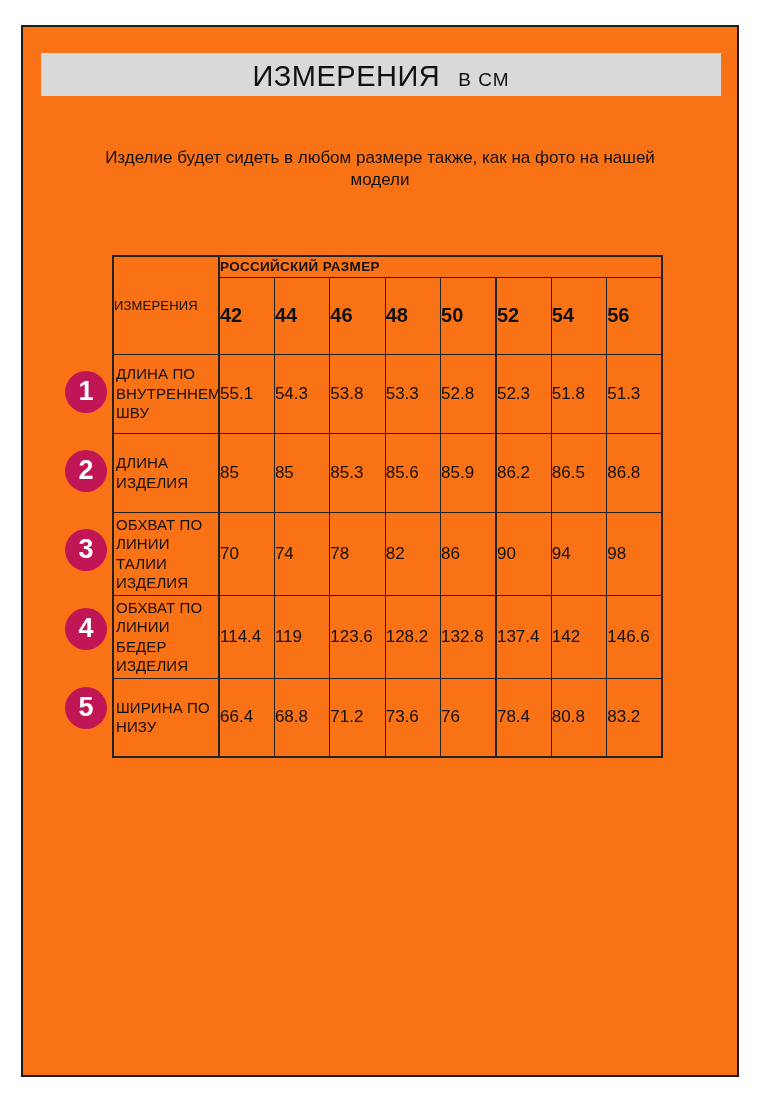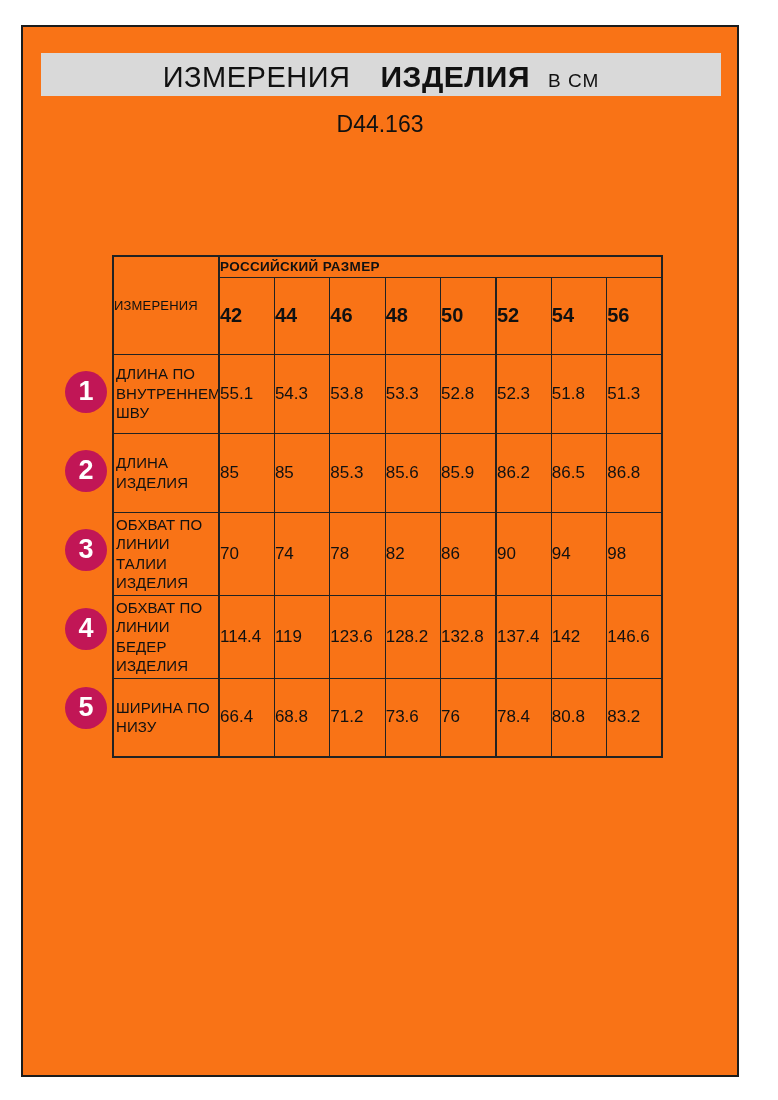--- a/index.html
+++ b/index.html
@@ -59,26 +59,25 @@
     font-size:15px;font-weight:700;letter-spacing:.2px;
   }
 </style>
 </head>
 <body>
 
 <div class="page-frame">
 
   <div class="title-bar">
     <span class="title-w1">ИЗМЕРЕНИЯ</span>
-    <span class="title-w2">ИЗДЕЛИЯ</span>
     <span class="title-unit">В СМ</span>
   </div>
 
-  <div class="product-code">D44.163</div>
 
+  <div class="subtitle">Изделие будет сидеть в любом размере также, как на фото на нашей модели</div>
 
   <table id="size-table">
     <colgroup id="size-table-cols">
         <col style="width: 106px;">
         <col style="width: 55.4px;">
         <col style="width: 55.4px;">
         <col style="width: 55.4px;">
         <col style="width: 55.4px;">
         <col style="width: 55.4px;">
         <col style="width: 55.4px;">

